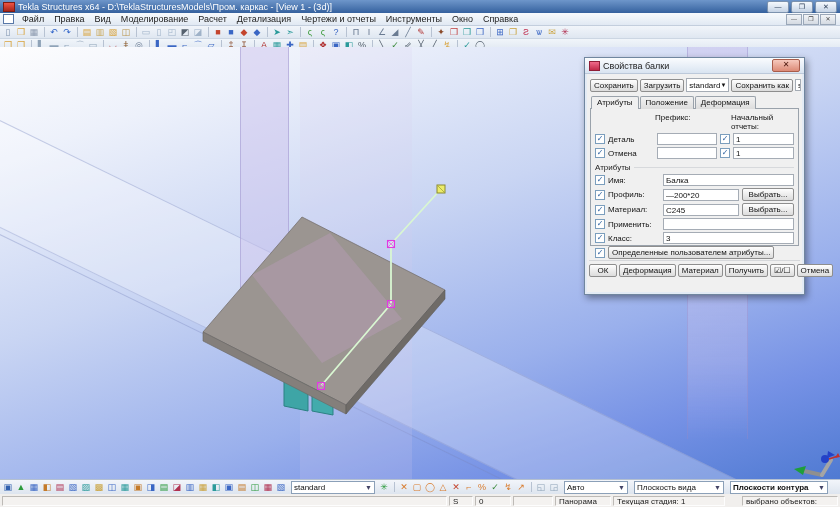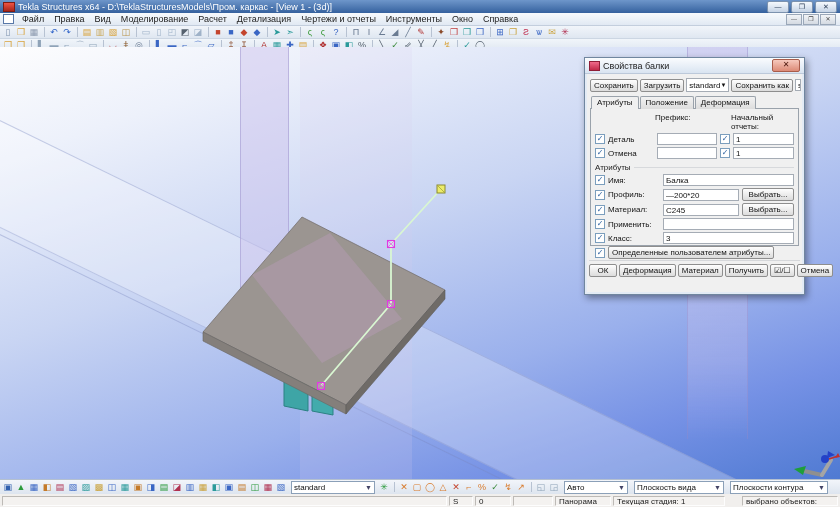--- a/index.html
+++ b/index.html
@@ -300,21 +300,21 @@
       </div>
     <div id="bottom-combos" style="display:flex;align-items:flex-end;">
         <div class="combo" style="width: 58px;">
           <span>Авто</span>
           <span class="arr">▼</span>
         </div>
         <div class="combo" style="width: 84px;">
           <span>Плоскость вида</span>
           <span class="arr">▼</span>
         </div>
-        <div class="combo" style="width: 92px;">
+        <div class="combo" style="width: 92px; font-weight: bold;">
           <span>Плоскости контура</span>
           <span class="arr">▼</span>
         </div>
       </div>
   </div>
 
   <div class="statusbar" id="status-bar">
       <div class="scell" style="width: 445px;"></div>
       <div class="scell" style="width: 24px;">S</div>
       <div class="scell" style="width: 36px;">0</div>

